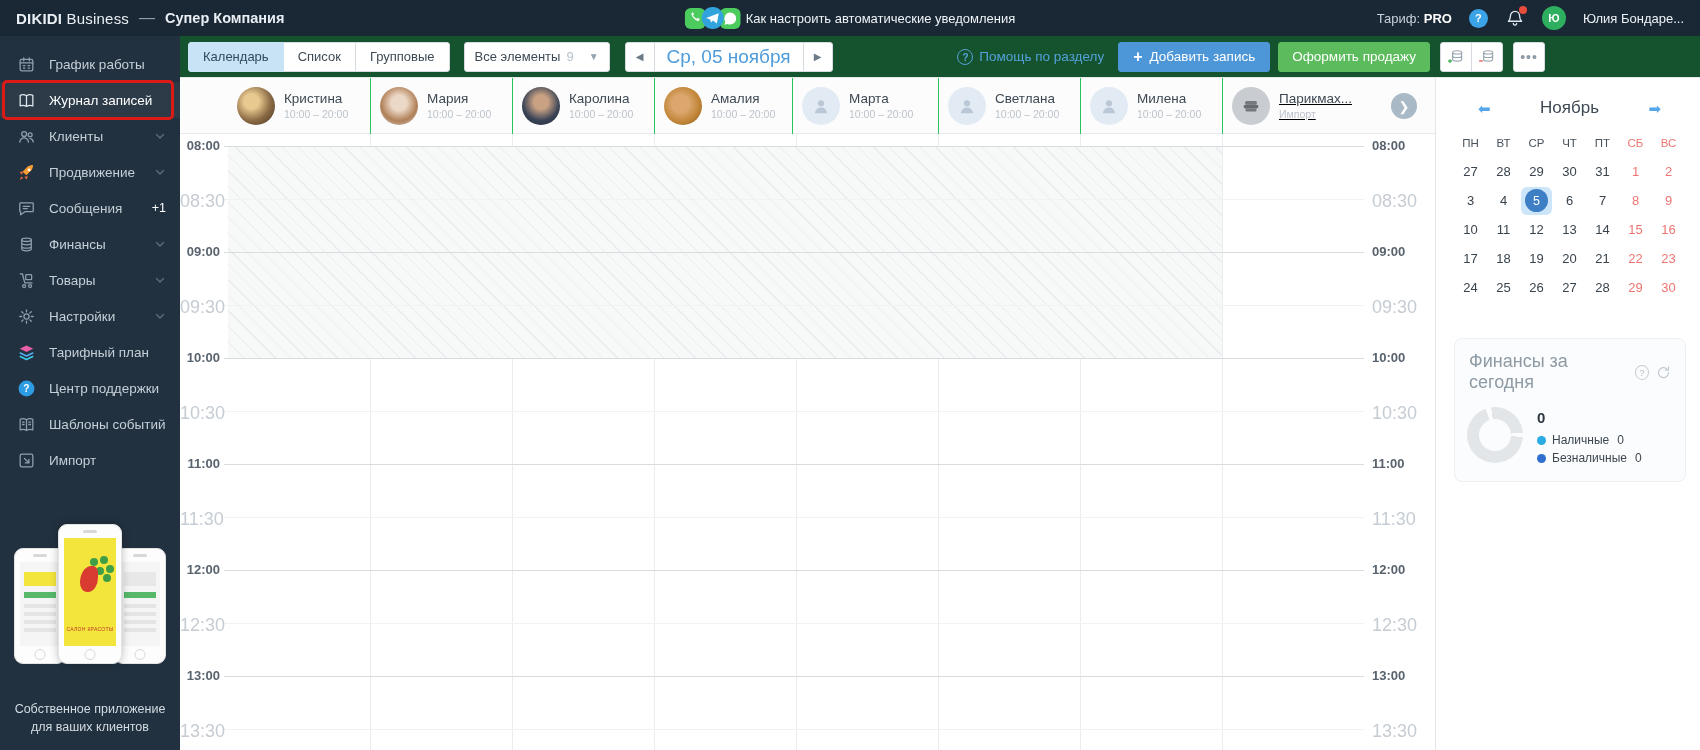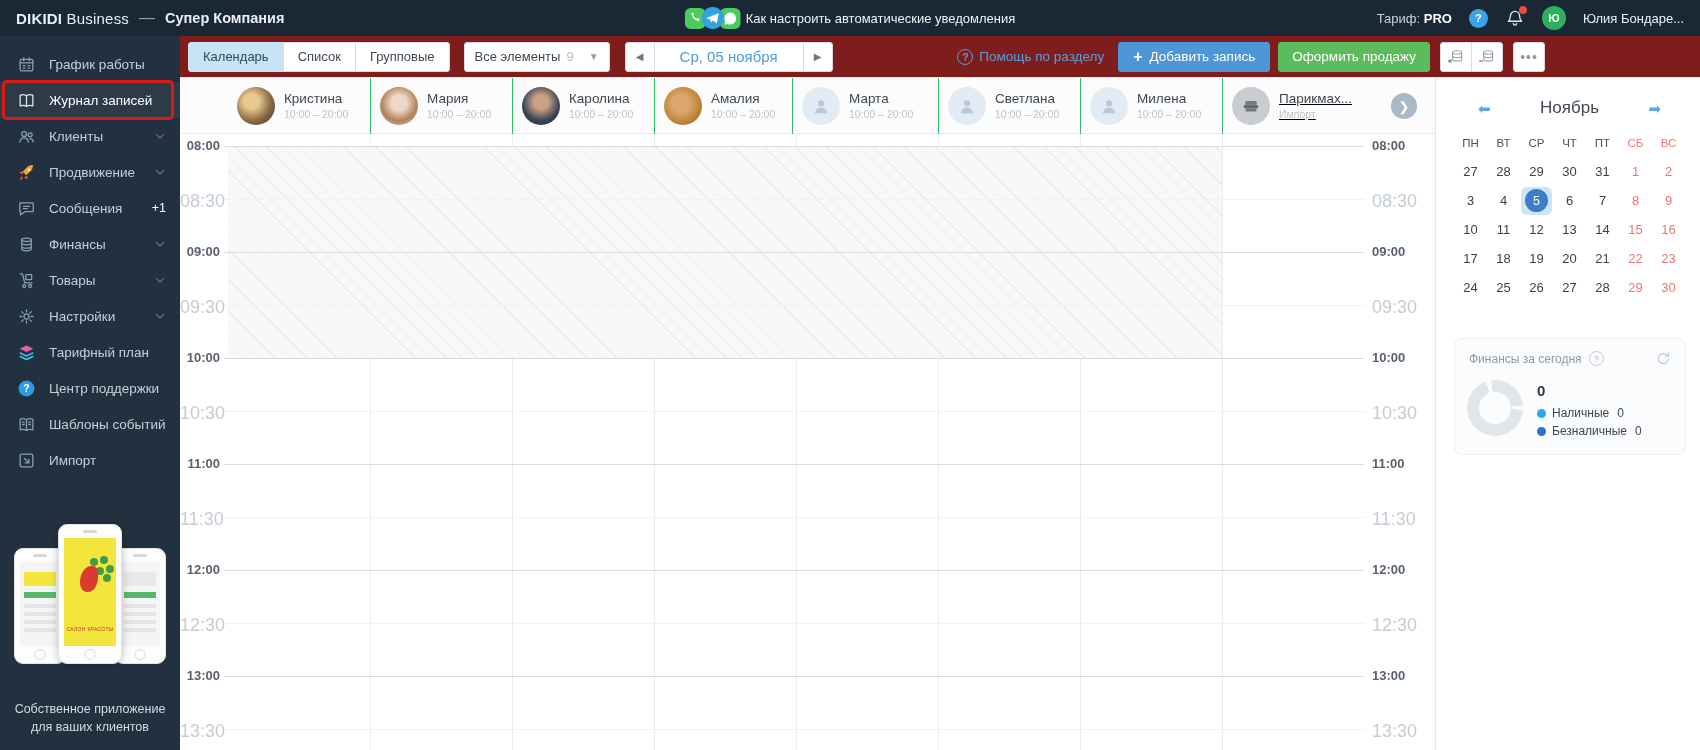--- a/index.html
+++ b/index.html
@@ -60,37 +60,37 @@
   .dots i{position:absolute;width:8px;height:8px;border-radius:50%;background:#3f9e46;}
   .dots i:nth-child(1){left:2px;top:2px}.dots i:nth-child(2){left:12px;top:0}.dots i:nth-child(3){left:18px;top:9px}
   .dots i:nth-child(4){left:8px;top:11px}.dots i:nth-child(5){left:15px;top:18px}
   .scr-label{position:absolute;bottom:14px;width:100%;text-align:center;font-size:5px;color:#c0392b;letter-spacing:.3px;}
   .srow{position:absolute;left:4px;right:4px;height:4px;background:#e4e4e4;border-radius:1px;}
   .syellow{position:absolute;left:4px;right:4px;top:10px;height:14px;background:#f3e53c;}
   .sgreen{position:absolute;left:4px;right:4px;top:30px;height:6px;background:#57b86a;}
   .promo-caption{margin-top:14px;padding:0 14px;font-size:12.5px;line-height:1.45;color:#d3dce2;text-align:center;}
 
   
-  .toolbar{height:42px;background:#7f1d1d;border-bottom:1px solid #e6e9eb;display:flex;align-items:center;padding-left:8px;flex:none;}
+  .toolbar{height:42px;background:#14532d;border-bottom:1px solid #e6e9eb;display:flex;align-items:center;padding-left:8px;flex:none;}
   .btn{height:30px;border:1px solid #d5dbe0;background:#fff;border-radius:3px;font-size:13px;color:#3e4a54;
     display:flex;align-items:center;justify-content:center;cursor:pointer;font-family:inherit;}
   .tabgroup{display:flex;}
   .tabgroup .btn{border-radius:0;margin-left:-1px;padding:0 14px;}
   .tabgroup .btn:first-child{border-radius:3px 0 0 3px;margin-left:0;}
   .tabgroup .btn:last-child{border-radius:0 3px 3px 0;}
   .tabgroup .btn.on{background:#c8e2f6;border-color:#c8e2f6;color:#33495c;position:relative;z-index:1;}
   .filter{width:146px;margin-left:14px;justify-content:flex-start;padding:0 10px;gap:6px;}
   .filter .cnt{color:#b9c2ca;}
   .filter .caret{margin-left:auto;color:#93a3b0;font-size:10px;}
   .dategroup{display:flex;margin-left:15px;}
   .dategroup .btn{border-radius:0;margin-left:-1px;}
   .dategroup .nav{width:30px;color:#6b7a86;font-size:10px;}
   .dategroup .nav:first-child{border-radius:3px 0 0 3px;margin-left:0;}
   .dategroup .nav:last-child{border-radius:0 3px 3px 0;}
-  .dateval{width:150px;color:#4f9cdb;font-size:15px;}
+  .dateval{width:150px;color:#4f9cdb;font-size:19px;}
   .tb-right{margin-left:auto;display:flex;align-items:center;margin-right:155px;}
   .help-link{display:flex;align-items:center;gap:6px;color:#54a0da;font-size:13.5px;cursor:pointer;white-space:nowrap;}
   .help-q{width:16px;height:16px;border-radius:50%;border:1.4px solid #54a0da;font-size:10.5px;font-weight:700;
     display:flex;align-items:center;justify-content:center;}
   .btn-blue{background:#4d96d8;border-color:#4d96d8;color:#fff;padding:0 14px;margin-left:14px;font-size:13.5px;gap:7px;}
   .btn-blue .plus{font-size:16px;font-weight:700;line-height:1;}
   .btn-green{background:#5cbb5c;border-color:#5cbb5c;color:#fff;padding:0 13px;margin-left:8px;font-size:13.5px;}
   .icbtns{display:flex;margin-left:10px;}
   .icbtns .btn{width:32px;border-radius:0;margin-left:-1px;}
   .icbtns .btn:first-child{border-radius:3px 0 0 3px;margin-left:0;}
@@ -142,21 +142,21 @@
   .mc-wd{font-size:11.5px;color:#47525c;}
   .mc-wd.wknd{color:#ed7672;}
   .mc-day{font-size:13px;color:#39434d;cursor:pointer;width:100%;height:100%;display:flex;align-items:center;justify-content:center;}
   .mc-day.wknd{color:#ed7672;}
   .mc-sel{width:31px;height:28px;background:#cde5f9;border-radius:6px;display:flex;align-items:center;justify-content:center;}
   .mc-sel i{width:23px;height:23px;border-radius:50%;background:#3d7ec5;color:#fff;font-style:normal;
     display:flex;align-items:center;justify-content:center;font-size:12.5px;}
 
   .fin-card{margin:36px 14px 0 18px;width:232px;background:#fbfcfd;border:1px solid #edf0f2;border-radius:8px;padding:12px 14px 16px;}
   .fin-head{display:flex;align-items:center;gap:7px;}
-  .fin-title{font-size:12px;color:#8e9aa4;}
+  .fin-title{font-size:18px;color:#8e9aa4;}
   .fin-q{width:15px;height:15px;border-radius:50%;border:1.3px solid #c3cbd2;color:#b4bdc5;font-size:9.5px;
     display:flex;align-items:center;justify-content:center;cursor:pointer;}
   .fin-refresh{margin-left:auto;color:#c3cbd2;cursor:pointer;display:flex;}
   .fin-body{display:flex;margin-top:14px;gap:14px;align-items:flex-start;}
   .donut{position:relative;width:56px;height:56px;border-radius:50%;flex:none;margin-left:-2px;
     background:conic-gradient(from -8deg,#e3e6e9 0 93deg,#fbfcfd 93deg 102deg,#e3e6e9 102deg 348deg,#fbfcfd 348deg 360deg);}
   .donut i{position:absolute;inset:12px;border-radius:50%;background:#fbfcfd;}
   .fin-total{font-size:15px;font-weight:700;color:#2e3840;margin:2px 0 7px;}
   .leg-row{display:flex;align-items:center;gap:6px;font-size:12px;color:#3d4750;margin-top:4px;}
   .leg-dot{width:9px;height:9px;border-radius:50%;flex:none;}

